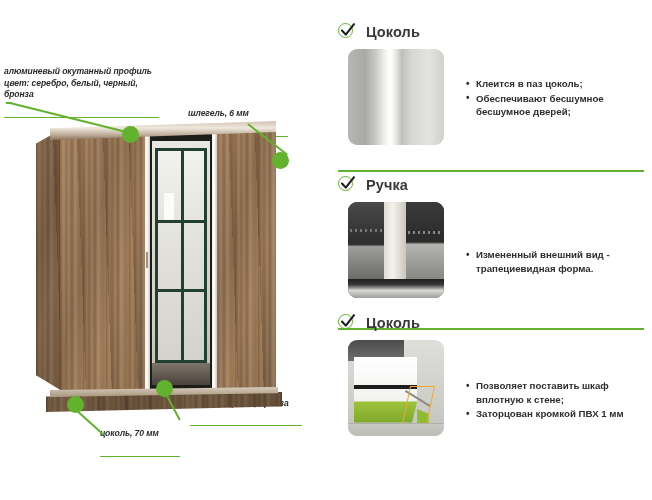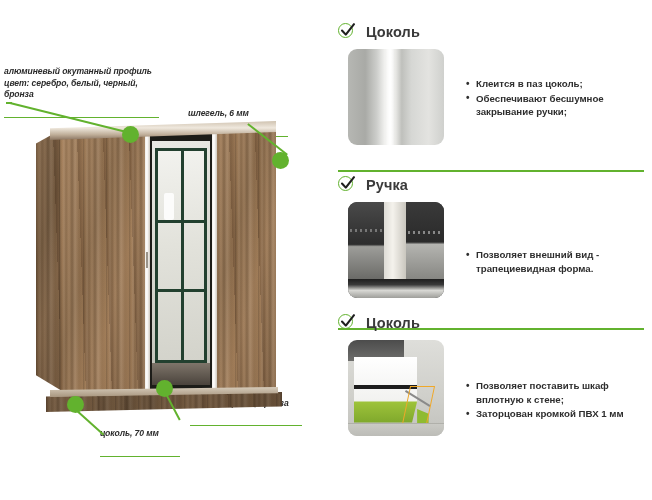--- a/index.html
+++ b/index.html
@@ -295,21 +295,21 @@
               <path d="M3 8.5 L6.8 12.6 L15 2.2" fill="none" stroke="#1f1f1f" stroke-width="2.1" stroke-linecap="round" stroke-linejoin="round"></path>
             </svg>
         </span>
         <span class="sec-title">Цоколь</span>
       </div>
       <div class="thumb" id="thumb-0">
         <div class="streak"></div>
       </div>
       <ul class="bullets" id="bul-0">
         <li>Клеится в паз цоколь;</li>
-        <li>Обеспечивают бесшумное закрывание ручки;</li>
+        <li>Обеспечивают бесшумное бесшумное дверей;</li>
       </ul>
     </div>
     <div class="divider" id="div-0"></div>
 
     <div class="section" id="sec-1">
       <div class="sec-head">
         <span class="check-icon">
           <span class="ring"></span>
           <svg class="tick" viewBox="0 0 17 17">
               <path d="M3 8.5 L6.8 12.6 L15 2.2" fill="none" stroke="#1f1f1f" stroke-width="2.1" stroke-linecap="round" stroke-linejoin="round"></path>
@@ -319,21 +319,21 @@
       </div>
       <div class="thumb" id="thumb-1">
         <div class="d-left"></div>
         <div class="d-right"></div>
         <div class="dots1"></div>
         <div class="dots2"></div>
         <div class="post"></div>
         <div class="rail"></div>
       </div>
       <ul class="bullets" id="bul-1">
-        <li>Позволяет внешний вид - трапециевидная форма.</li>
+        <li>Измененный внешний вид - трапециевидная форма.</li>
       </ul>
     </div>
     <div class="divider" id="div-1"></div>
 
     <div class="section" id="sec-2">
       <div class="sec-head">
         <span class="check-icon">
           <span class="ring"></span>
           <svg class="tick" viewBox="0 0 17 17">
               <path d="M3 8.5 L6.8 12.6 L15 2.2" fill="none" stroke="#1f1f1f" stroke-width="2.1" stroke-linecap="round" stroke-linejoin="round"></path>

